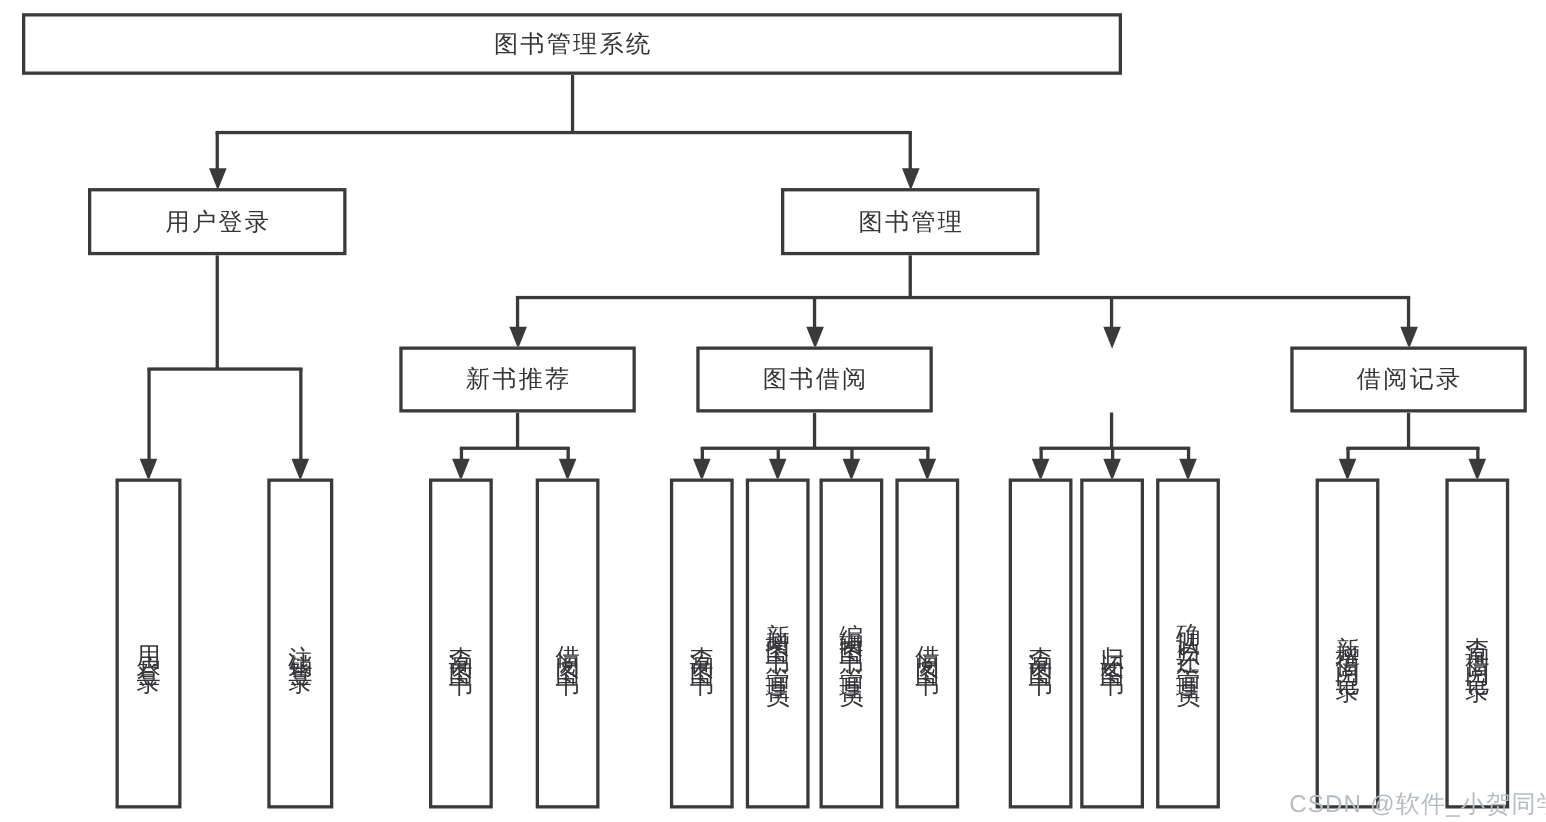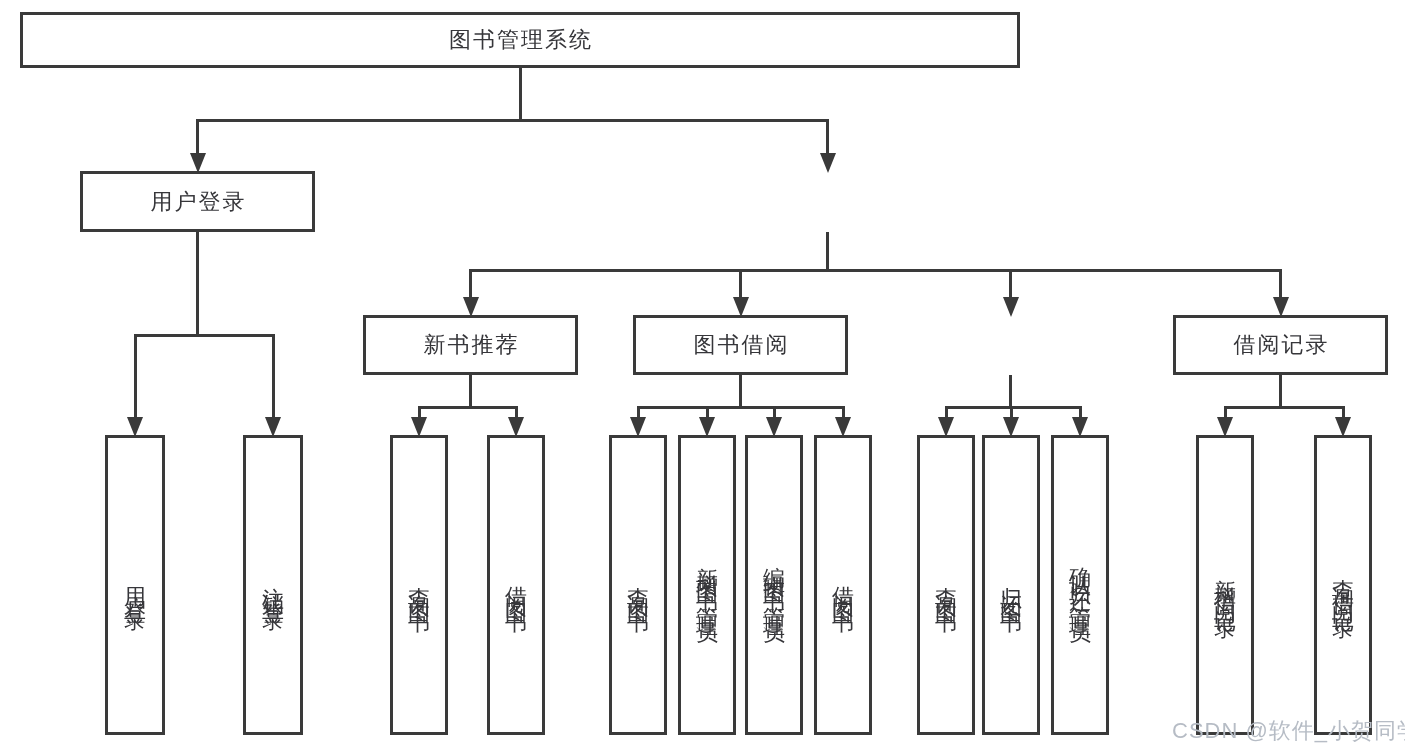--- a/index.html
+++ b/index.html
@@ -59,20 +59,23 @@
 </head>
 <body>
 
 <div id="diagram-canvas">
   <div id="watermark">CSDN @软件_小贺同学</div>
 <div class="node" style="left: 20px; top: 12px; width: 1000px; height: 56px;">
       <span class="lbl">图书管理系统</span>
     </div>
     <div class="node" style="left: 80px; top: 171px; width: 235px; height: 61px;">
       <span class="lbl">用户登录</span>
+    </div>
+    <div class="node" style="left: 710px; top: 171px; width: 235px; height: 61px;">
+      <span class="lbl">图书管理</span>
     </div>
     <div class="node" style="left: 633px; top: 315px; width: 215px; height: 60px;">
       <span class="lbl">图书借阅</span>
     </div>
     <div class="node" style="left: 363px; top: 315px; width: 215px; height: 60px;">
       <span class="lbl">新书推荐</span>
     </div>
     <div class="node" style="left: 1173px; top: 315px; width: 215px; height: 60px;">
       <span class="lbl">借阅记录</span>
     </div>

